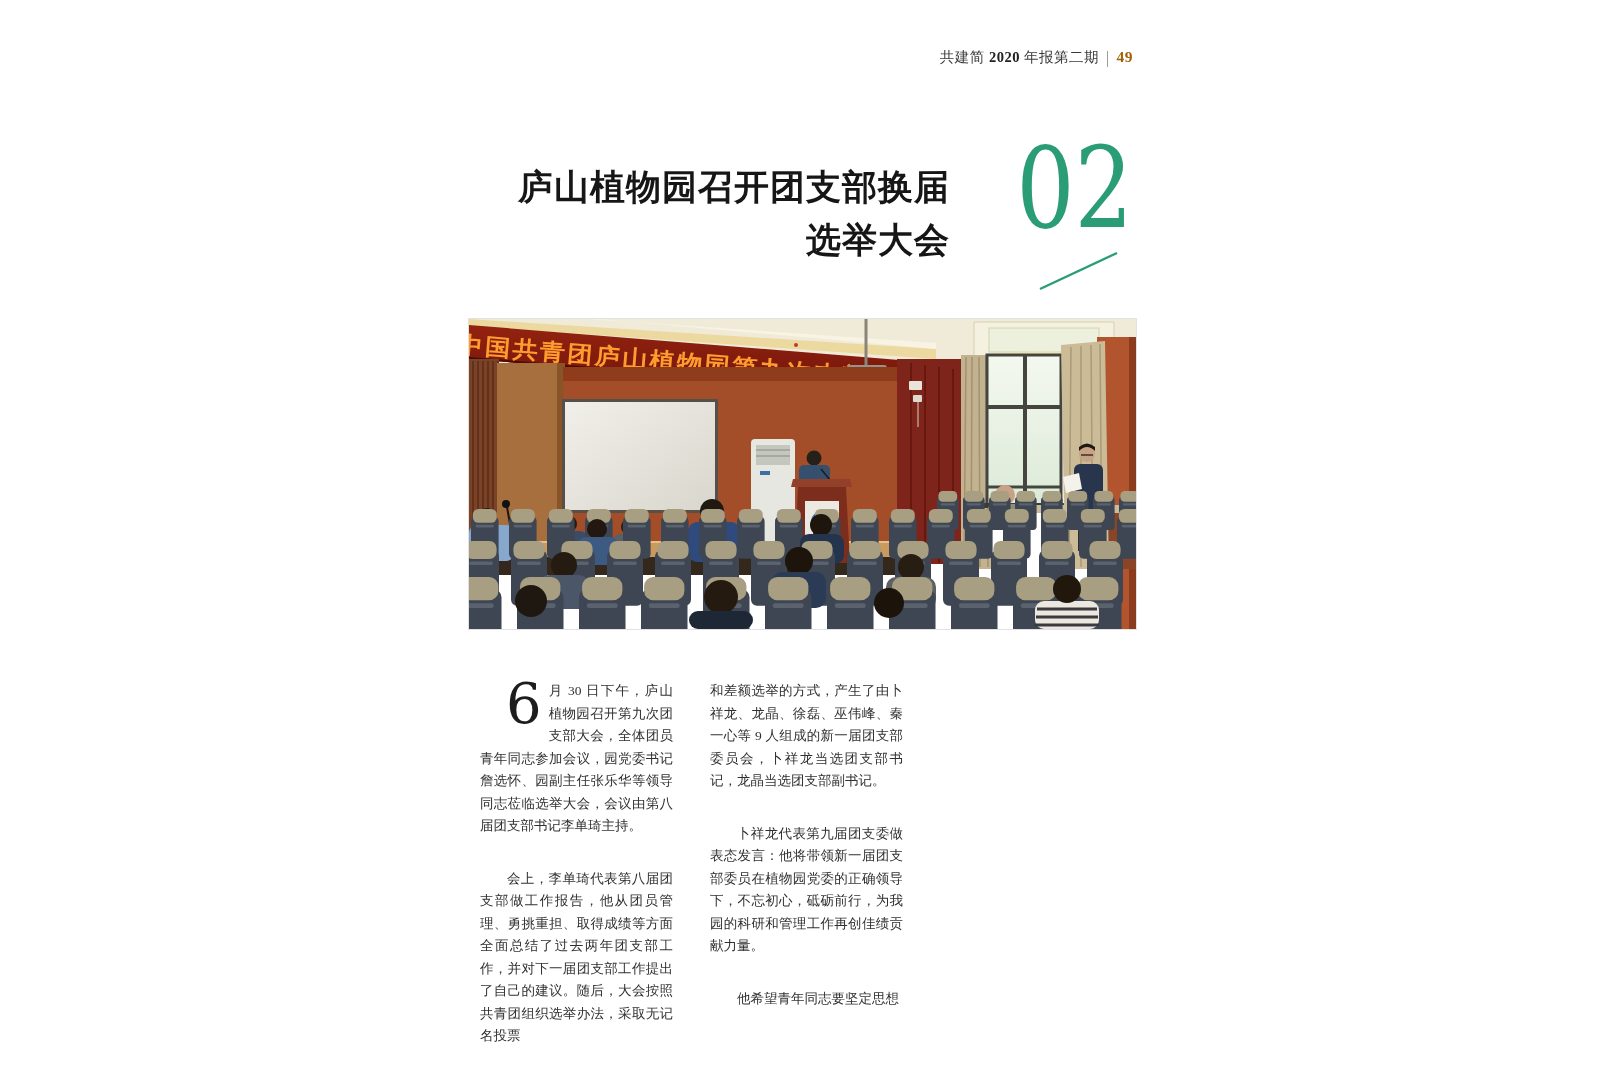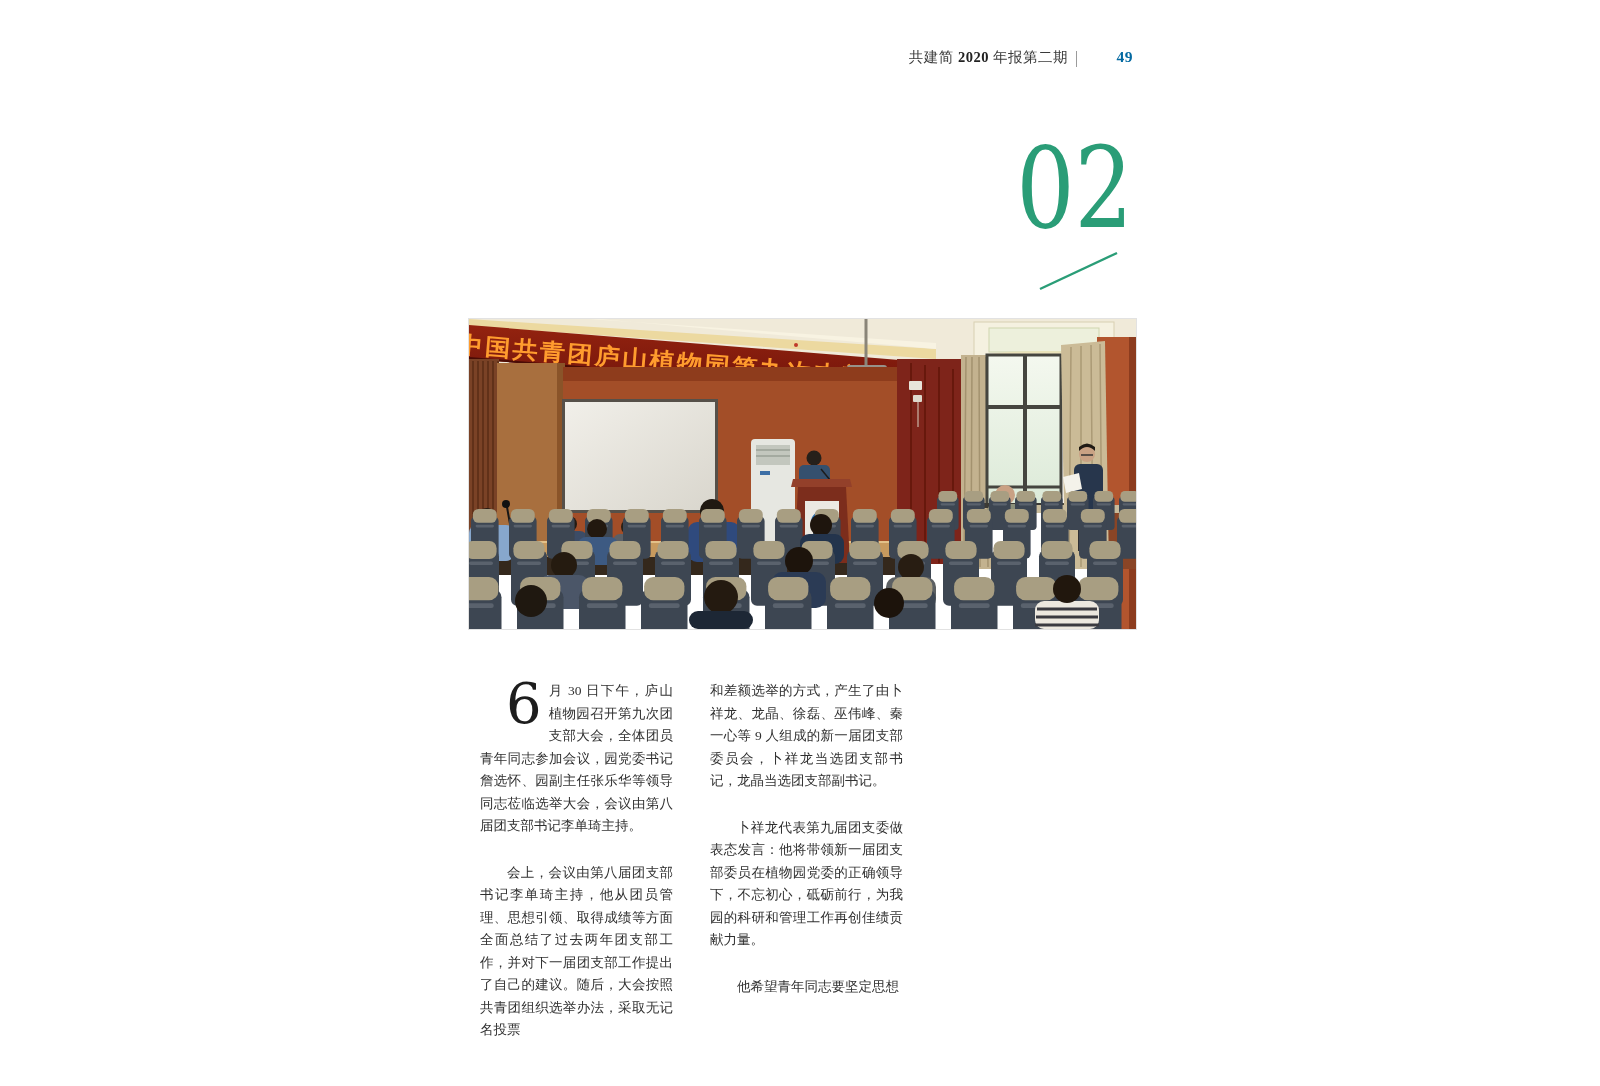--- a/index.html
+++ b/index.html
@@ -4,21 +4,21 @@
 <style>
   html,body{margin:0;padding:0;background:#ffffff;}
   .page{position:relative;width:1600px;height:1086px;background:#ffffff;overflow:hidden;
         font-family:"Liberation Serif","DejaVu Serif",serif;color:#2e2e2e;}
 
   
   .runhead{position:absolute;top:48px;right:467px;font-size:14.5px;color:#3a3a3a;
            letter-spacing:.5px;white-space:nowrap;}
   .runhead .num{font-weight:bold;color:#222;margin-top:8px;}
   .runhead .divider{color:#777;font-weight:300;margin:0 7px;display:inline-block;transform:scaleY(1.15);}
-  .runhead .pageno{font-weight:bold;font-size:15.5px;color:#0369a1;margin-left:31px;}
+  .runhead .pageno{font-weight:bold;font-size:15.5px;color:#a16207;}
 
   
   .title-block{position:absolute;top:160px;right:650px;text-align:right;
                font-family:"Liberation Sans","DejaVu Sans",sans-serif;
                font-weight:700;font-size:35px;line-height:53px;color:#161616;letter-spacing:1px;}
   .art-number{position:absolute;top:138px;right:467px;width:150px;text-align:right;
               font-family:"DejaVu Serif","Liberation Serif",serif;
               font-size:112px;line-height:100px;color:#2a9d77;
               transform:scaleX(.82);transform-origin:100% 50%;}
   .accent-slash{position:absolute;left:1038px;top:250px;}
@@ -27,33 +27,37 @@
   .photo{position:absolute;left:468px;top:318px;width:667px;height:310px;
          border:1px solid #e2e2e2;box-sizing:content-box;}
   .photo svg{display:block;}
 
   
   .columns{position:absolute;left:480px;top:680px;width:653px;
            display:grid;grid-template-columns:193px 193px 193px;column-gap:37px;}
   .col{width:193px;}
   .col p{margin:0;font-size:13.5px;line-height:22.5px;text-align:justify;
          text-justify:inter-ideograph;color:#303030;}
-  .col p + p{margin-top:24px;}
+  .col p + p{margin-top:30px;}
   .indent{text-indent:2em;}
   .dropcap{float:left;font-size:56px;line-height:43px;height:44px;
            margin:2px 7px 0 26px;color:#1d1d1d;
            font-family:"DejaVu Serif","Liberation Serif",serif;}
 </style>
 </head>
 <body>
 
 <div class="page">
 
   <div class="runhead"><span>共建简</span> <span class="num">2020</span> <span>年报第二期</span><span class="divider">|</span><span class="pageno">49</span></div>
 
+  <div class="title-block">
+    <div>庐山植物园召开团支部换届</div>
+    <div>选举大会</div>
+  </div>
   <div class="art-number">02</div>
   <svg class="accent-slash" width="82" height="42">
     <line x1="2" y1="39" x2="79" y2="3" stroke="#2a9d77" stroke-width="2.4"></line>
   </svg>
 
   <div class="photo">
     <svg viewBox="0 0 667 310" width="667" height="310">
       <defs>
         <linearGradient id="bannerGrad" x1="0" y1="0" x2="0" y2="1">
           <stop offset="0" stop-color="#94230f"></stop>
@@ -289,21 +293,21 @@
         <line x1="567" y1="298" x2="629" y2="298" stroke="#3a3a40" stroke-width="3"></line>
         <line x1="566" y1="306" x2="630" y2="306" stroke="#3a3a40" stroke-width="3"></line>
         <circle cx="598" cy="270" r="14" fill="#21170d"></circle>
       </g>
     </svg>
   </div>
 
   <div class="columns">
     <div class="col">
       <p><span class="dropcap">6</span><span>月 30 日下午，庐山植物园召开第九次团支部大会，全体团员青年同志参加会议，园党委书记詹选怀、园副主任张乐华等领导同志莅临选举大会，会议由第八届团支部书记李单琦主持。</span></p>
-      <p class="indent">会上，会议由第八届团支部书记李单琦主持，他从团员管理、思想引领、取得成绩等方面全面总结了过去两年团支部工作，并对下一届团支部工作提出了自己的建议。随后，大会按照共青团组织选举办法，采取无记名投票</p>
+      <p class="indent">会上，李单琦代表第八届团支部做工作报告，他从团员管理、勇挑重担、取得成绩等方面全面总结了过去两年团支部工作，并对下一届团支部工作提出了自己的建议。随后，大会按照共青团组织选举办法，采取无记名投票</p>
     </div>
     <div class="col">
       <p>和差额选举的方式，产生了由卜祥龙、龙晶、徐磊、巫伟峰、秦一心等 9 人组成的新一届团支部委员会，卜祥龙当选团支部书记，龙晶当选团支部副书记。</p>
       <p class="indent">卜祥龙代表第九届团支委做表态发言：他将带领新一届团支部委员在植物园党委的正确领导下，不忘初心，砥砺前行，为我园的科研和管理工作再创佳绩贡献力量。</p>
       <p class="indent">他希望青年同志要坚定思想</p>
     </div>
   </div>
 
 </div>
 

